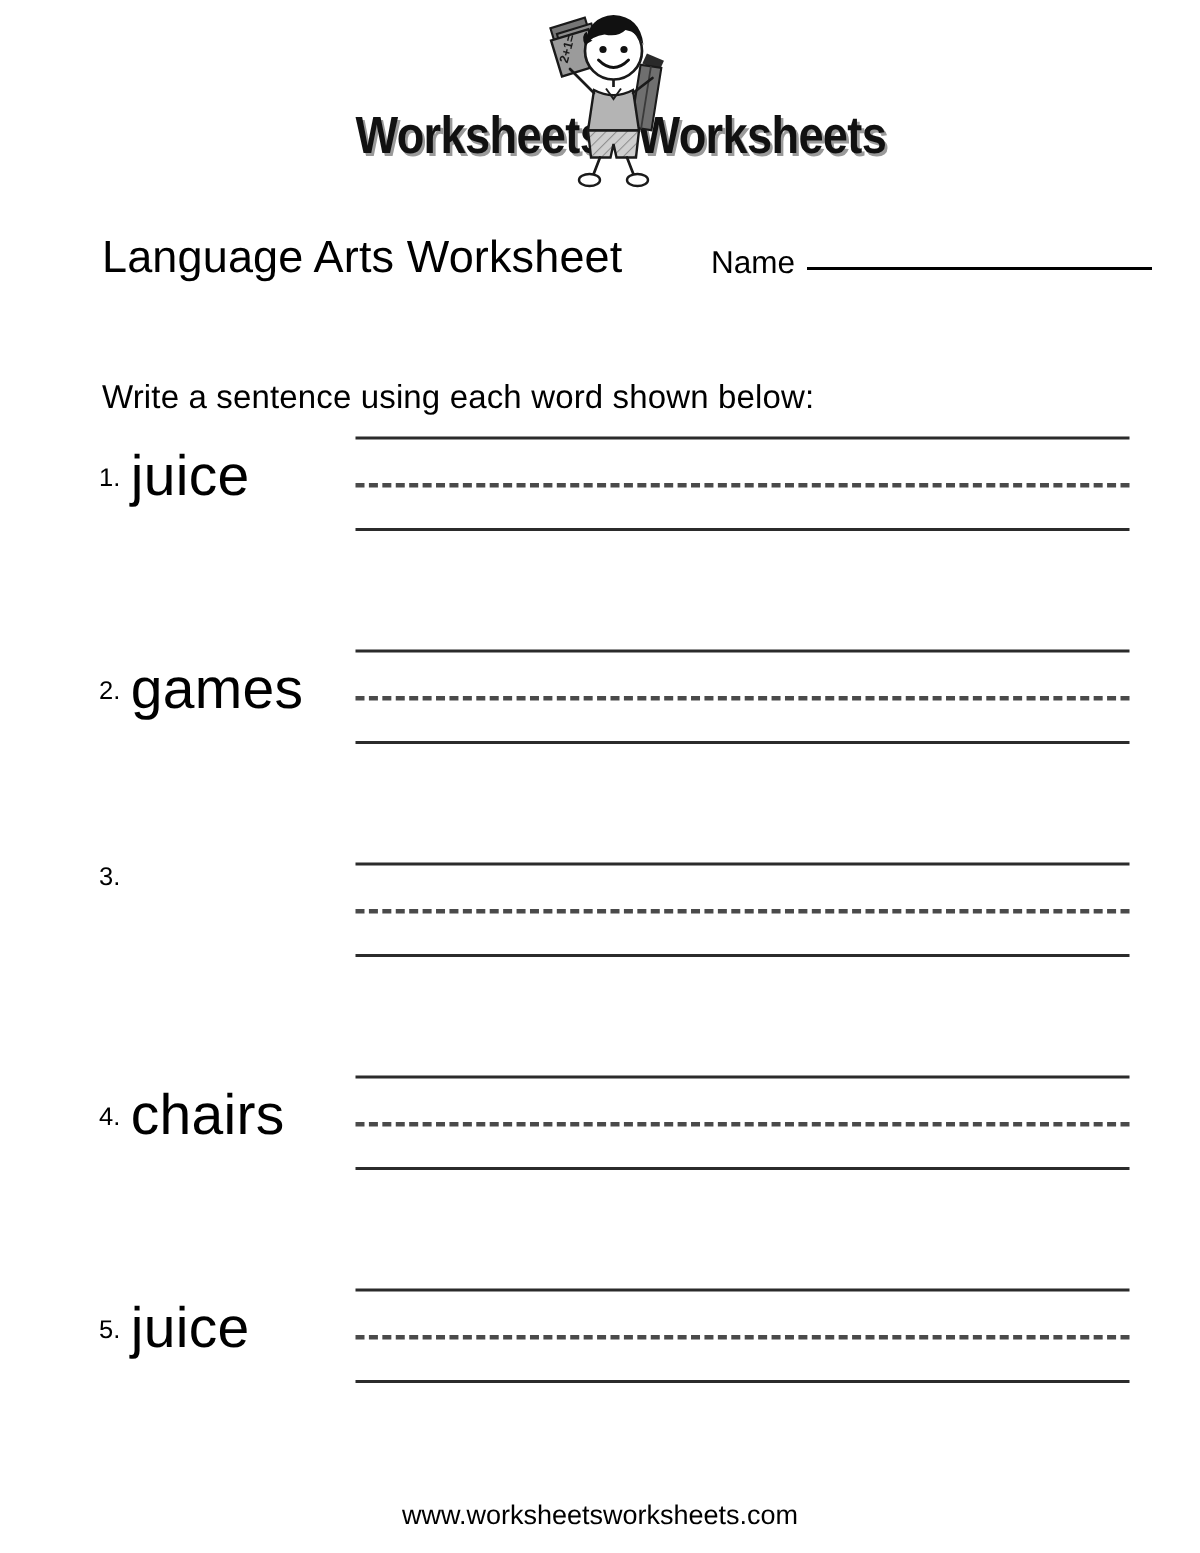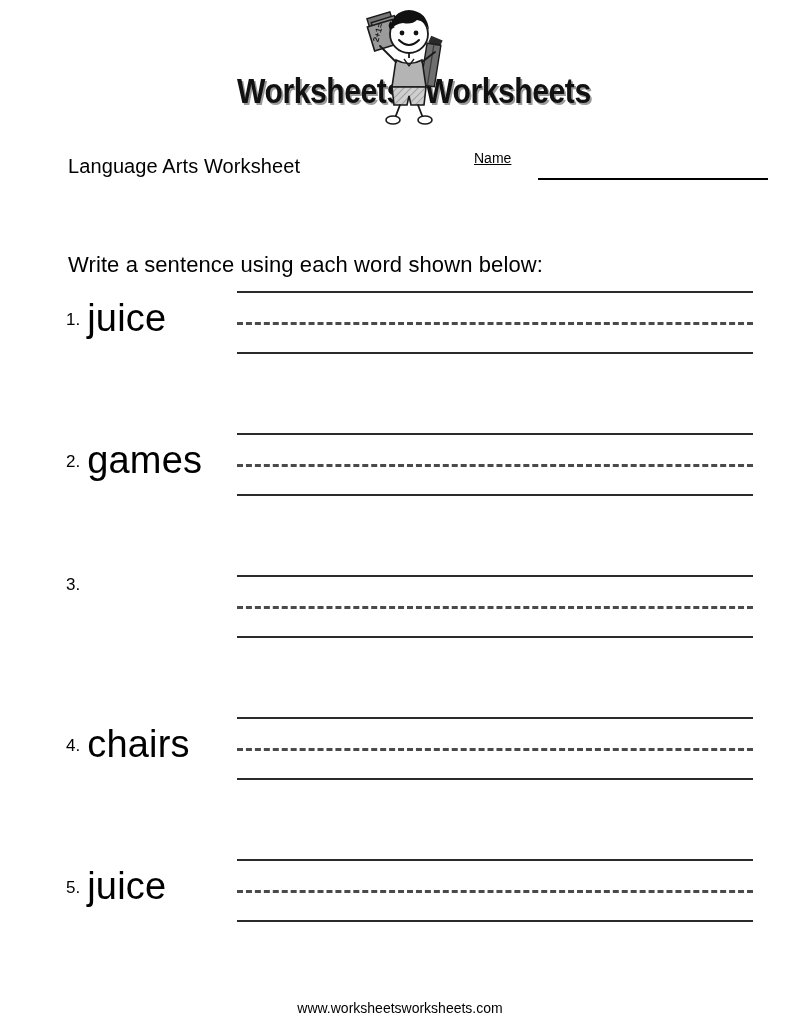--- a/index.html
+++ b/index.html
@@ -48,39 +48,38 @@
   .logo-word.right { left: 190px; }
 
   
   .boy { position: absolute; left: 128px; top: 0; width: 92px; height: 118px; }
 
   
   .doc-title {
     position: absolute;
     left: 68px;
     top: 155px;
-    font-size: 20px;
+    font-size: 30px;
     font-weight: 400;
     letter-spacing: 0.1px;
     white-space: nowrap;
     text-align: center;
   }
   .name-group {
     position: absolute;
     left: 474px;
     top: 150px;
     width: 300px;
     height: 32px;
   }
   .name-label {
     position: absolute;
     left: 0;
-    top: 0;
-    font-size: 14px;
-    text-decoration: underline;
+    top: 14px;
+    font-size: 21px;
   }
   .name-rule {
     position: absolute;
     left: 64px;
     top: 28px;
     width: 230px;
     height: 0;
     border-top: 2px solid #000000;
   }
 
@@ -149,21 +148,21 @@
   .rule.mid    { top: 37px; }
   .rule.bottom { top: 67px; }
 
   
   .footer {
     position: absolute;
     left: 0;
     top: 1000px;
     width: 800px;
     text-align: center;
-    font-size: 14px;
+    font-size: 18px;
   }
 </style>
 </head>
 <body>
 
 <div class="masthead">
   <div class="logo-wrap">
 
     <span class="logo-word left">Worksheets</span>
 

